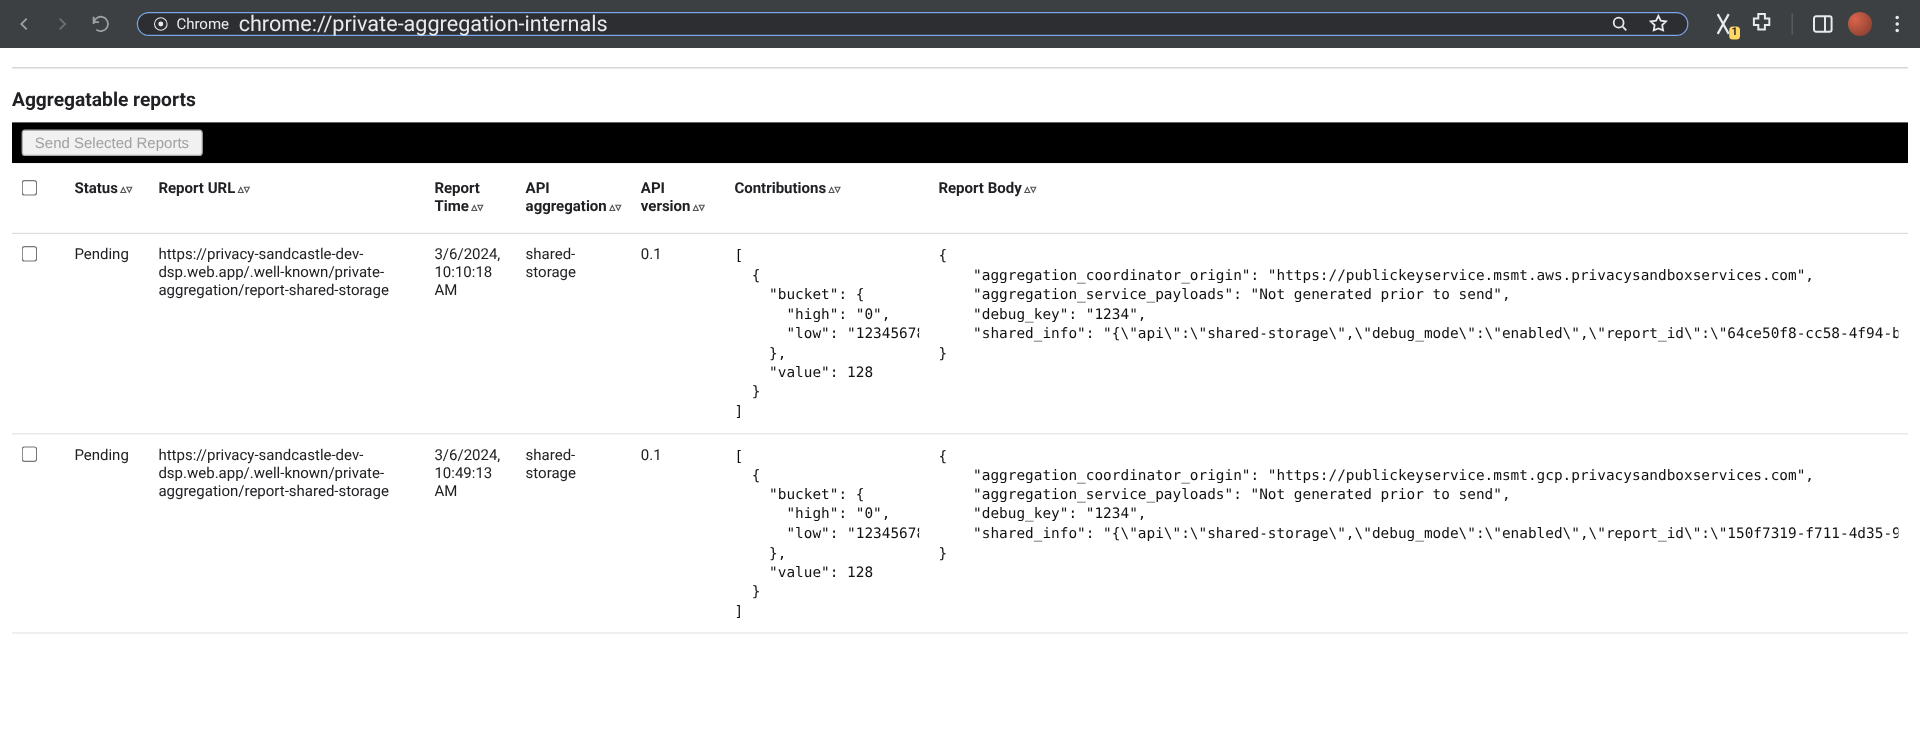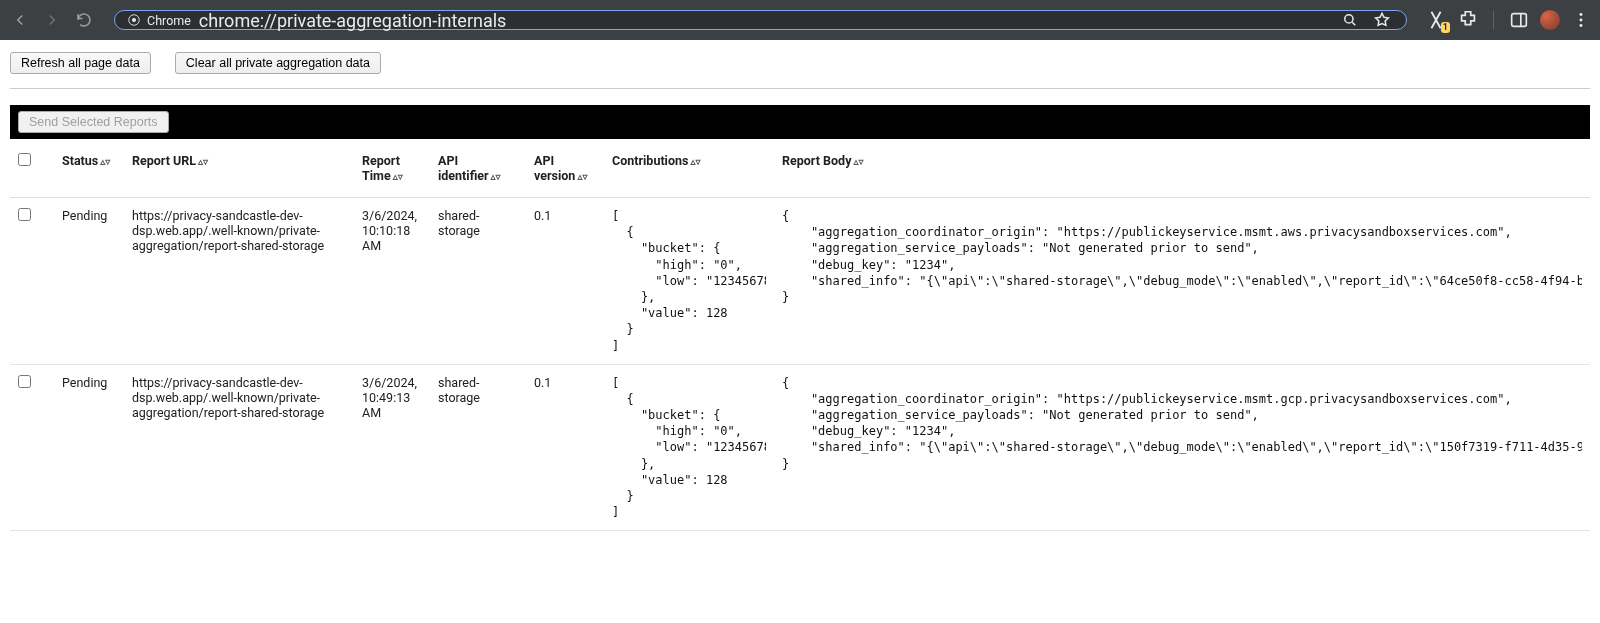--- a/index.html
+++ b/index.html
@@ -219,27 +219,24 @@
           <circle cx="12" cy="6" r="1.6"></circle>
           <circle cx="12" cy="12" r="1.6"></circle>
           <circle cx="12" cy="18" r="1.6"></circle>
         </svg>
     </div>
   </div>
 </div>
 
 <div class="page">
 
-  <div class="button-row">
-    <button class="std">Refresh all page data</button>
-    <button class="std">Clear all private aggregation data</button>
-  </div>
 
   <hr class="sep">
 
+  <h2 class="section-title">Aggregatable reports</h2>
 
   <div class="send-bar">
     <button class="std" disabled="">Send Selected Reports</button>
   </div>
 
   <table class="reports">
     <colgroup>
       <col class="cb">
         <col class="status">
         <col class="url">
@@ -250,21 +247,21 @@
         <col class="body">
     </colgroup>
     <thead>
       <tr>
         <th>
           <input type="checkbox" style="">
         </th>
         <th><span>Status</span><span class="sort-ind">▵▿</span></th>
         <th><span>Report URL</span><span class="sort-ind">▵▿</span></th>
         <th><span>Report Time</span><span class="sort-ind">▵▿</span></th>
-        <th><span>API identifier</span><span class="sort-ind">▵▿</span></th>
+        <th><span>API aggregation</span><span class="sort-ind">▵▿</span></th>
         <th><span>API version</span><span class="sort-ind">▵▿</span></th>
         <th><span>Contributions</span><span class="sort-ind">▵▿</span></th>
         <th><span>Report Body</span><span class="sort-ind">▵▿</span></th>
       </tr>
     </thead>
     <tbody>
       <tr>
         <td><input type="checkbox" style=""></td>
         <td class="nowrap-cell">Pending</td>
         <td class="nowrap-cell">https://privacy-sandcastle-dev-dsp.web.app/.well-known/private-aggregation/report-shared-storage</td>

